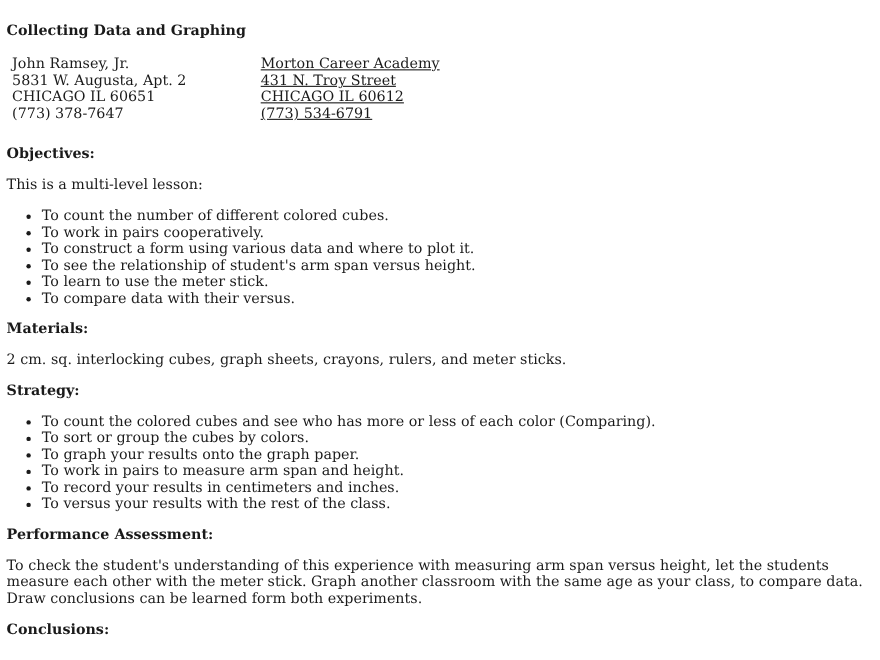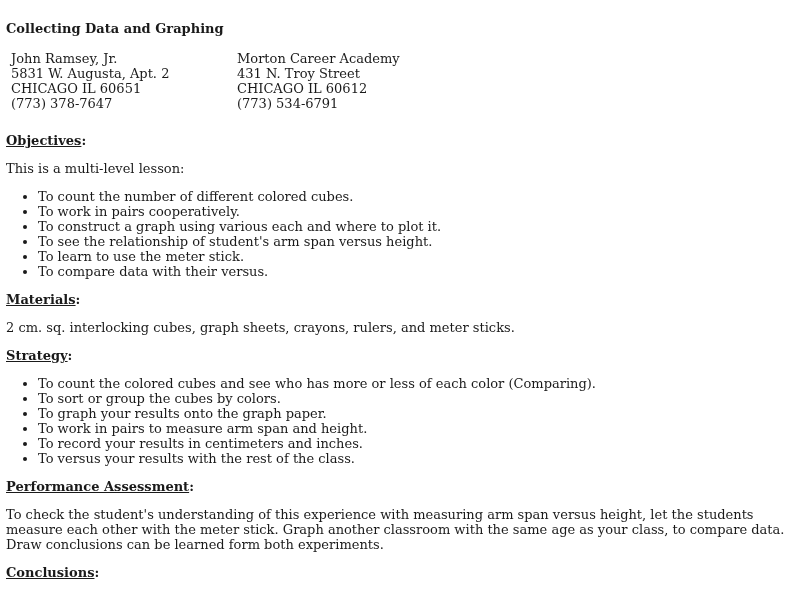--- a/index.html
+++ b/index.html
@@ -32,30 +32,29 @@
     .addresses {
       margin-top: 15px;
       position: relative;
       height: 60px;
     }
     .addr {
       position: absolute;
       top: 0;
     }
     .addr.left { left: 5px; }
-    .addr.right { left: 231px; }
+    .addr.right { left: 231px; text-decoration: underline; }
     .addr div { height: 15px; white-space: nowrap; }
 
     .section-head {
       font-weight: bold;
       margin: 0;
       height: 15px;
     }
     .section-head .u {
-      text-decoration: underline;
       margin-top: 34px;
     }
     p.body {
       margin: 0;
     }
     ul.bullets {
       margin: 0;
       padding-left: 32px;
       list-style: disc;
     }
@@ -92,21 +91,21 @@
 
   <div class="section-head">
     <span class="u">Objectives</span><span>:</span>
   </div>
   <div class="gap-sm"></div>
   <p class="body">This is a multi-level lesson:</p>
   <div class="gap-sm"></div>
   <ul class="bullets">
     <li>To count the number of different colored cubes.</li>
     <li>To work in pairs cooperatively.</li>
-    <li>To construct a graph using various each and where to plot it.</li>
+    <li>To construct a form using various data and where to plot it.</li>
     <li>To see the relationship of student's arm span versus height.</li>
     <li>To learn to use the meter stick.</li>
     <li>To compare data with their versus.</li>
   </ul>
   <div class="gap-sm"></div>
 
   <div class="section-head">
     <span class="u">Materials</span><span>:</span>
   </div>
   <div class="gap-sm"></div>

